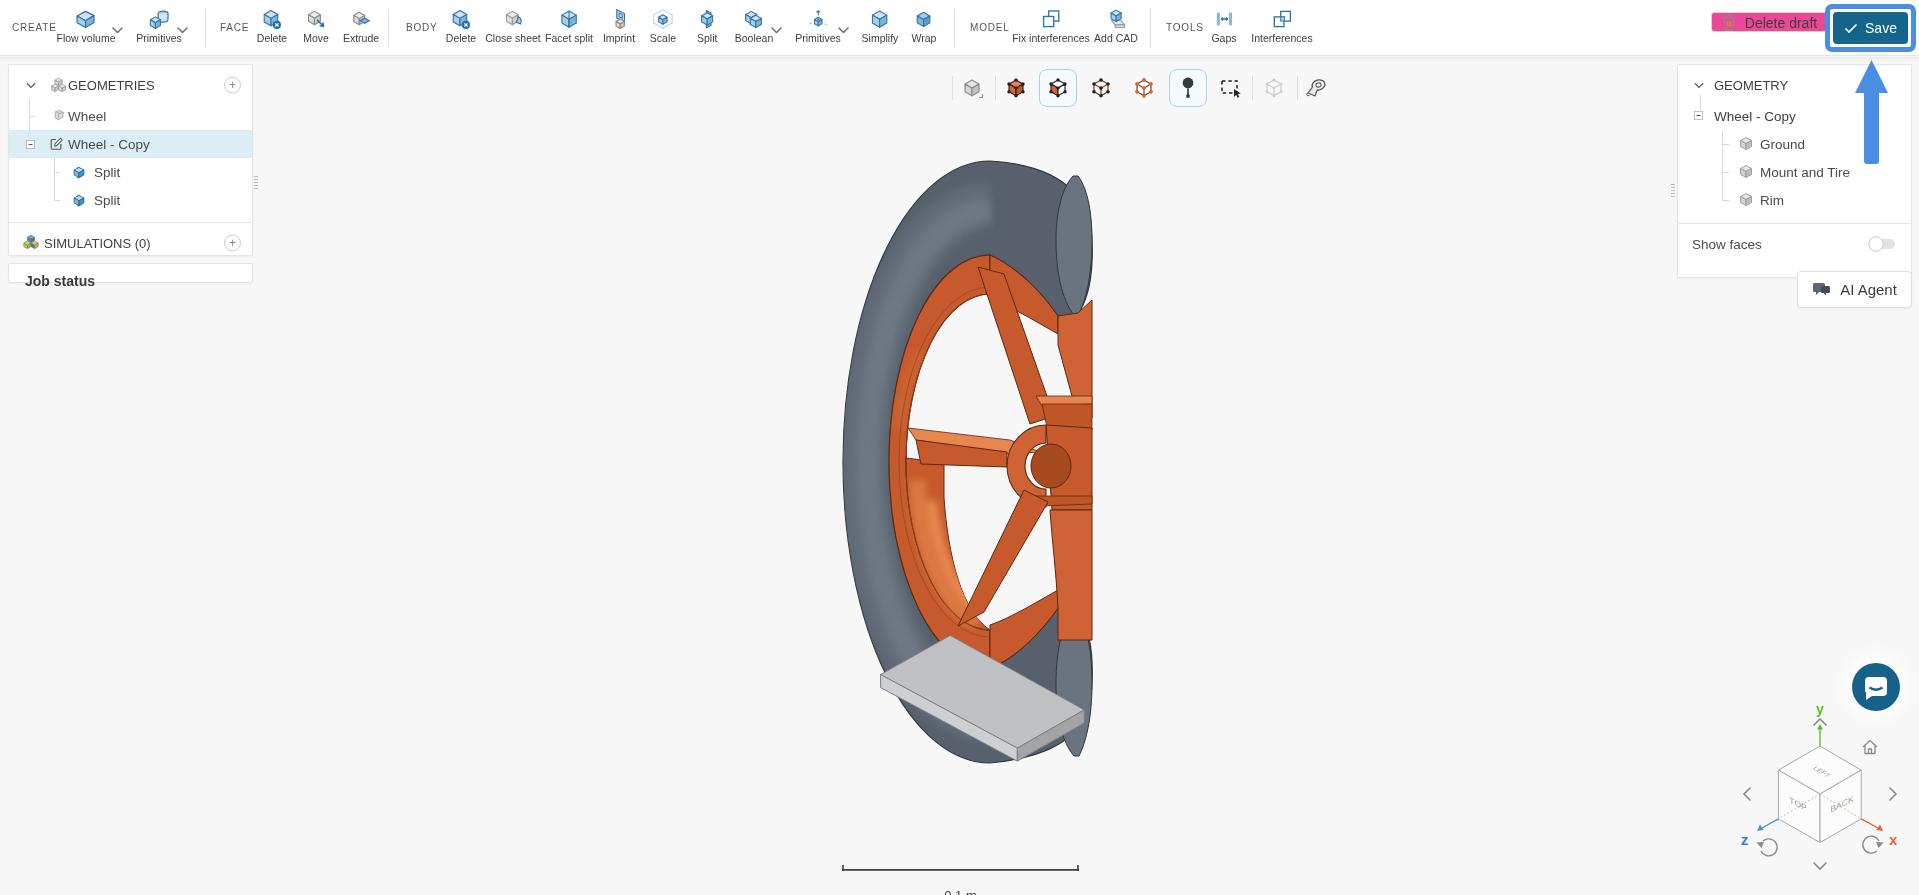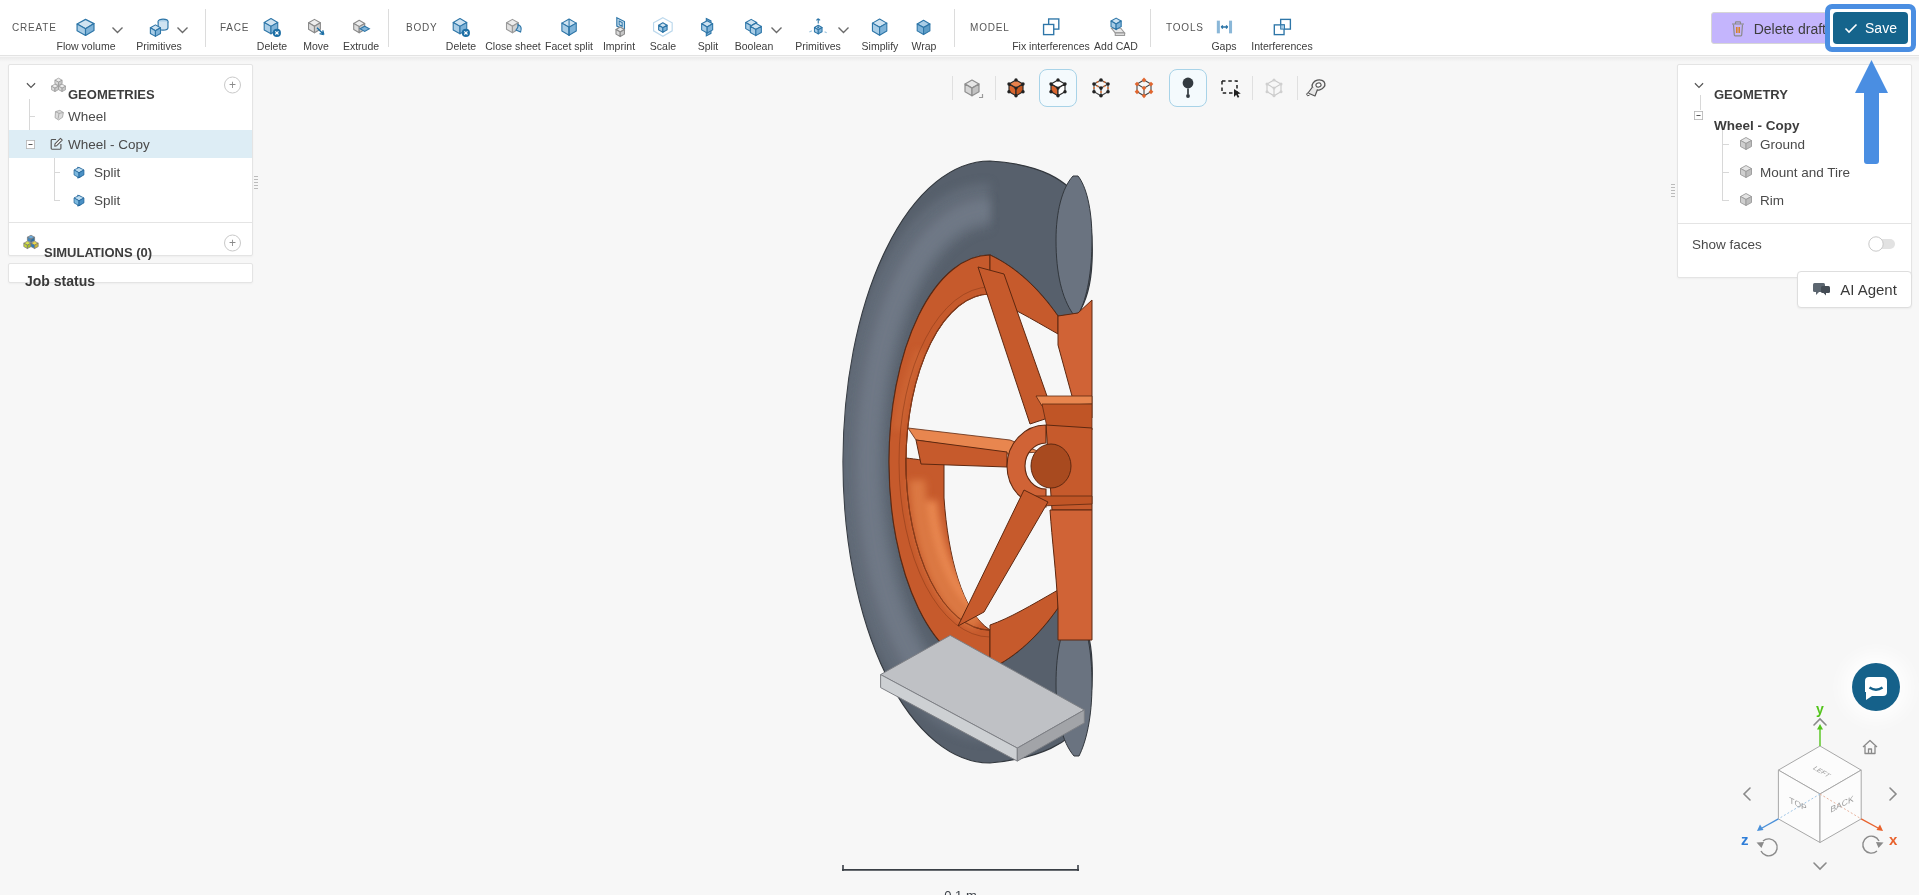--- a/index.html
+++ b/index.html
@@ -1,41 +1,41 @@
 <!DOCTYPE html>
 <html><head>
 <meta charset="utf-8">
 <style>
 * { margin:0; padding:0; box-sizing:border-box; }
 button, input, svg text { font-family:"Liberation Sans", sans-serif; }
 html,body { width:1919px; height:895px; overflow:hidden; font-family:"Liberation Sans", sans-serif; background:#f7f7f7; }
 .topbar { position:absolute; left:0; top:0; width:1919px; height:56px; background:#ffffff; border-bottom:1px solid #e3e3e3; z-index:20; }
 .seclabel { position:absolute; top:22px; font-size:10px; letter-spacing:0.8px; color:#565656; }
-.ti { position:absolute; top:16px; transform:translateX(-50%); text-align:center; }
+.ti { position:absolute; top:8px; transform:translateX(-50%); }
 .ti svg { display:block; margin:0 auto; }
 .ti .lb { font-size:10.5px; color:#3d3d3d; white-space:nowrap; margin-top:2px; }
 .tsep { position:absolute; top:9px; width:1px; height:38px; background:#dcdcdc; }
 .chev { position:absolute; }
 .viewport { position:absolute; left:0; top:57px; width:1919px; height:838px; background:#f7f7f7; }
 .vpbtn { position:absolute; top:12px; width:38px; height:38px; border-radius:8px; }
 .vpbtn.sel { background:#f4fafd; border:1px solid #a8d3e8; }
 .vpbtn svg { position:absolute; left:50%; top:50%; transform:translate(-50%,-50%); }
 .vpsep { position:absolute; top:19px; width:1px; height:24px; background:#e0e0e0; }
 .panel { position:absolute; background:#fff; border:1px solid #e4e4e4; border-radius:2px; box-shadow:0 1px 2px rgba(0,0,0,0.04); }
 .lp { left:8px; top:64px; width:245px; height:192px; }
 .lp2 { left:8px; top:263px; width:245px; height:20px; }
 .rp { left:1677px; top:64px; width:235px; height:214px; }
 .row { position:absolute; left:0; width:100%; height:28px; }
 .row span > svg { display:block; }
 .row .txt { position:absolute; font-size:13.5px; color:#4a4a4a; top:50%; transform:translateY(-50%); white-space:nowrap; }
-.row .btxt { font-weight:bold; color:#3d3d3d;margin-top:9px; }
+.row .btxt { font-weight:normal; color:#3d3d3d; }
 .row.sel { background:#ddedf5; }
 .plus { position:absolute; right:11px; top:50%; transform:translateY(-50%); width:17px; height:17px; border:1px solid #c9c9c9; border-radius:50%; color:#8a8a8a; font-size:12px; line-height:15px; text-align:center; background:#fff; }
 .treeline { position:absolute; background:#d8d8d8; }
-.del-draft { position:absolute; left:1711px; top:12px; width:116px; height:32px; background:#c4b5fd; border:1px solid #d6d6d6; border-radius:3px; font-size:14px; color:#3d3d3d; font-family:"Liberation Sans", sans-serif;text-align:right; }
+.del-draft { position:absolute; left:1711px; top:12px; width:116px; height:20px; background:#ec4899; border:1px solid #d6d6d6; border-radius:3px; font-size:14px; color:#3d3d3d; font-family:"Liberation Sans", sans-serif; }
 .save-hl { position:absolute; left:1825px; top:4px; width:91px; height:48px; border:5px solid #4a8ee2; border-radius:7px; background:transparent; z-index:30; }
 .save-btn { position:absolute; left:3px; top:3px; width:75px; height:32px; background:#15648c; border-radius:4px; color:#fff; font-size:14px; font-family:"Liberation Sans", sans-serif; border:none; }
 .bigarrow { position:absolute; left:1845px; top:58px; z-index:29; }
 .ai-btn { position:absolute; left:1797px; top:271px; width:115px; height:37px; background:#fff; border:1px solid #dedede; border-radius:4px; box-shadow:0 1px 2px rgba(0,0,0,0.05); }
 .chatb { position:absolute; left:1852px; top:606px; width:48px; height:48px; border-radius:50%; background:#15618a; box-shadow:0 0 18px 10px rgba(255,255,255,0.85); }
 .scalebar { position:absolute; left:842px; top:807px; width:237px; }
 .handle { position:absolute; width:4px; height:14px; background-image:repeating-linear-gradient(to bottom,#bbb 0,#bbb 1px,transparent 1px,transparent 3px); }
 </style>
 </head>
 <body>

